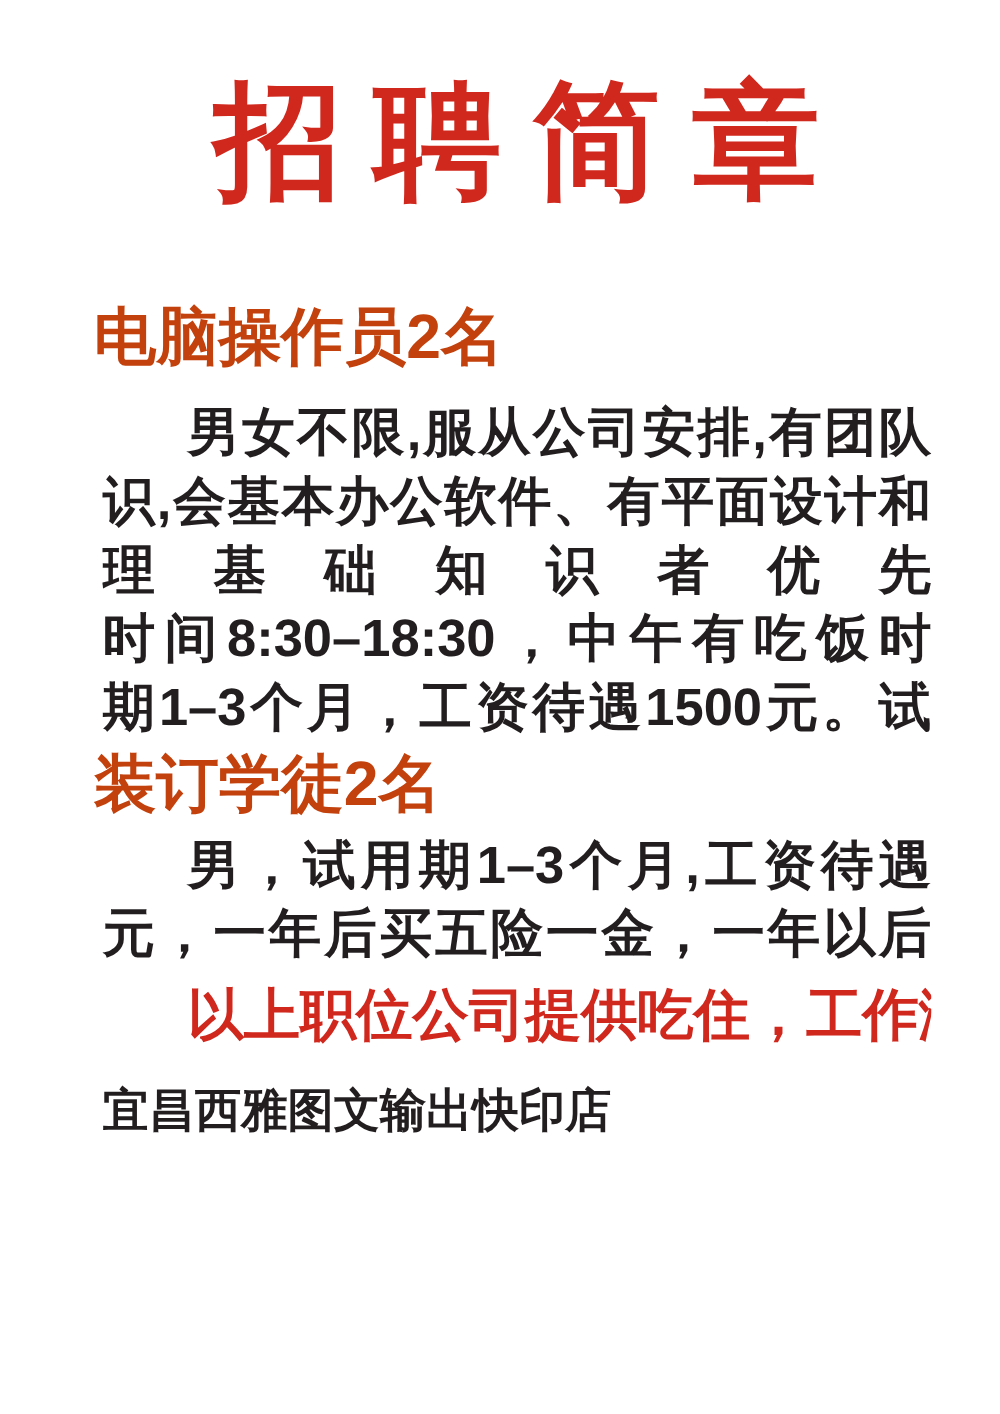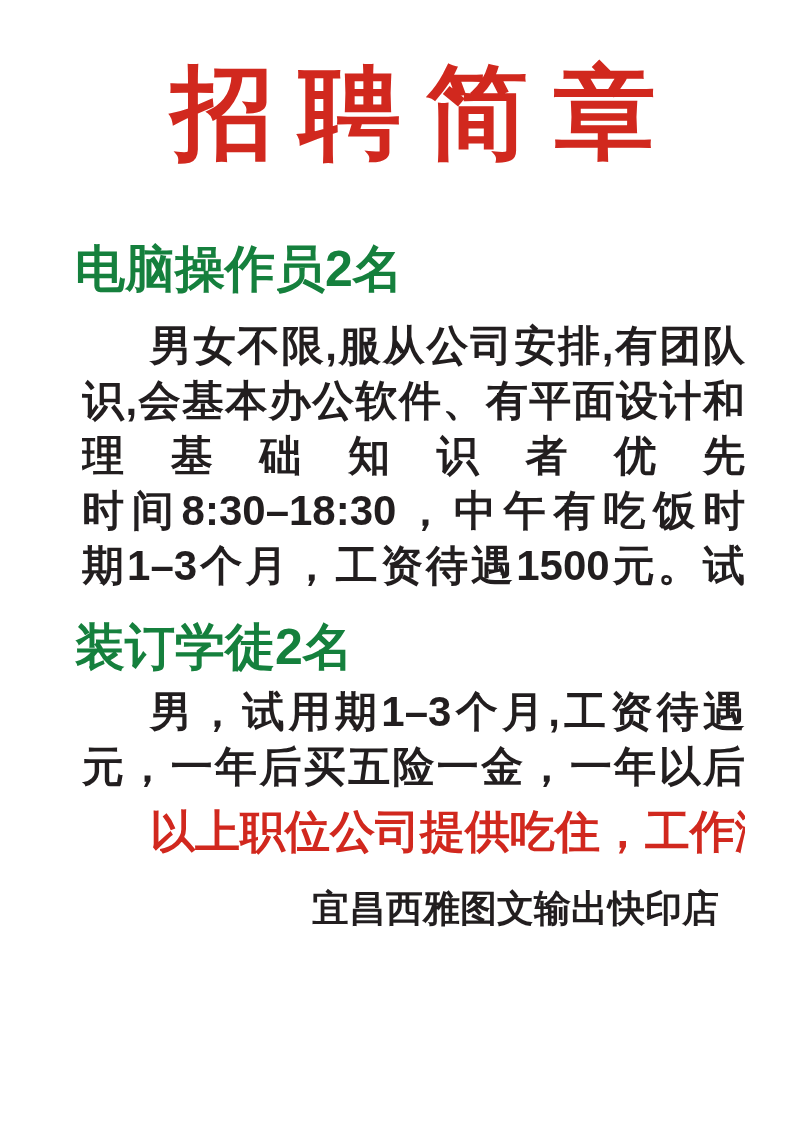--- a/index.html
+++ b/index.html
@@ -27,28 +27,28 @@
     color: #d1281e;
     font-size: 102px;
     line-height: 1.12;
     font-weight: bold;
     text-align: center;
     letter-spacing: 0.25em;
     margin-right: -0.25em; 
     white-space: nowrap;
   }
   .job-heading {
-    color: #15803d;
+    color: #c2410c;
     font-size: 50px;
     line-height: 58px;
     margin: 0 0 0 -7px;
     font-weight: bold;
   }
   .job-heading.first { margin-top: 70px; }
-  .job-heading.second { margin-top: 25px; }
+  .job-heading.second { margin-top: 5px; }
   .job-lines { margin-top: 20px; }
   .job-lines.second { margin-top: 8px; }
   .body-line {
     font-size: 42px;
     line-height: 55px;
     height: 55px;
     overflow: hidden;
     white-space: nowrap;
   }
   .j {
@@ -63,21 +63,20 @@
     font-size: 45px;
     line-height: 63px;
     height: 63px;
     overflow: hidden;
     white-space: nowrap;
   }
   .signature {
     margin-top: 24px;
     font-size: 37px;
     line-height: 44px;
-    text-align: right;
     padding-right: 26px;
   }
 </style>
 </head>
 <body>
 
 <div class="poster">
 
   <h1 class="poster-title">招聘简章</h1>
 

